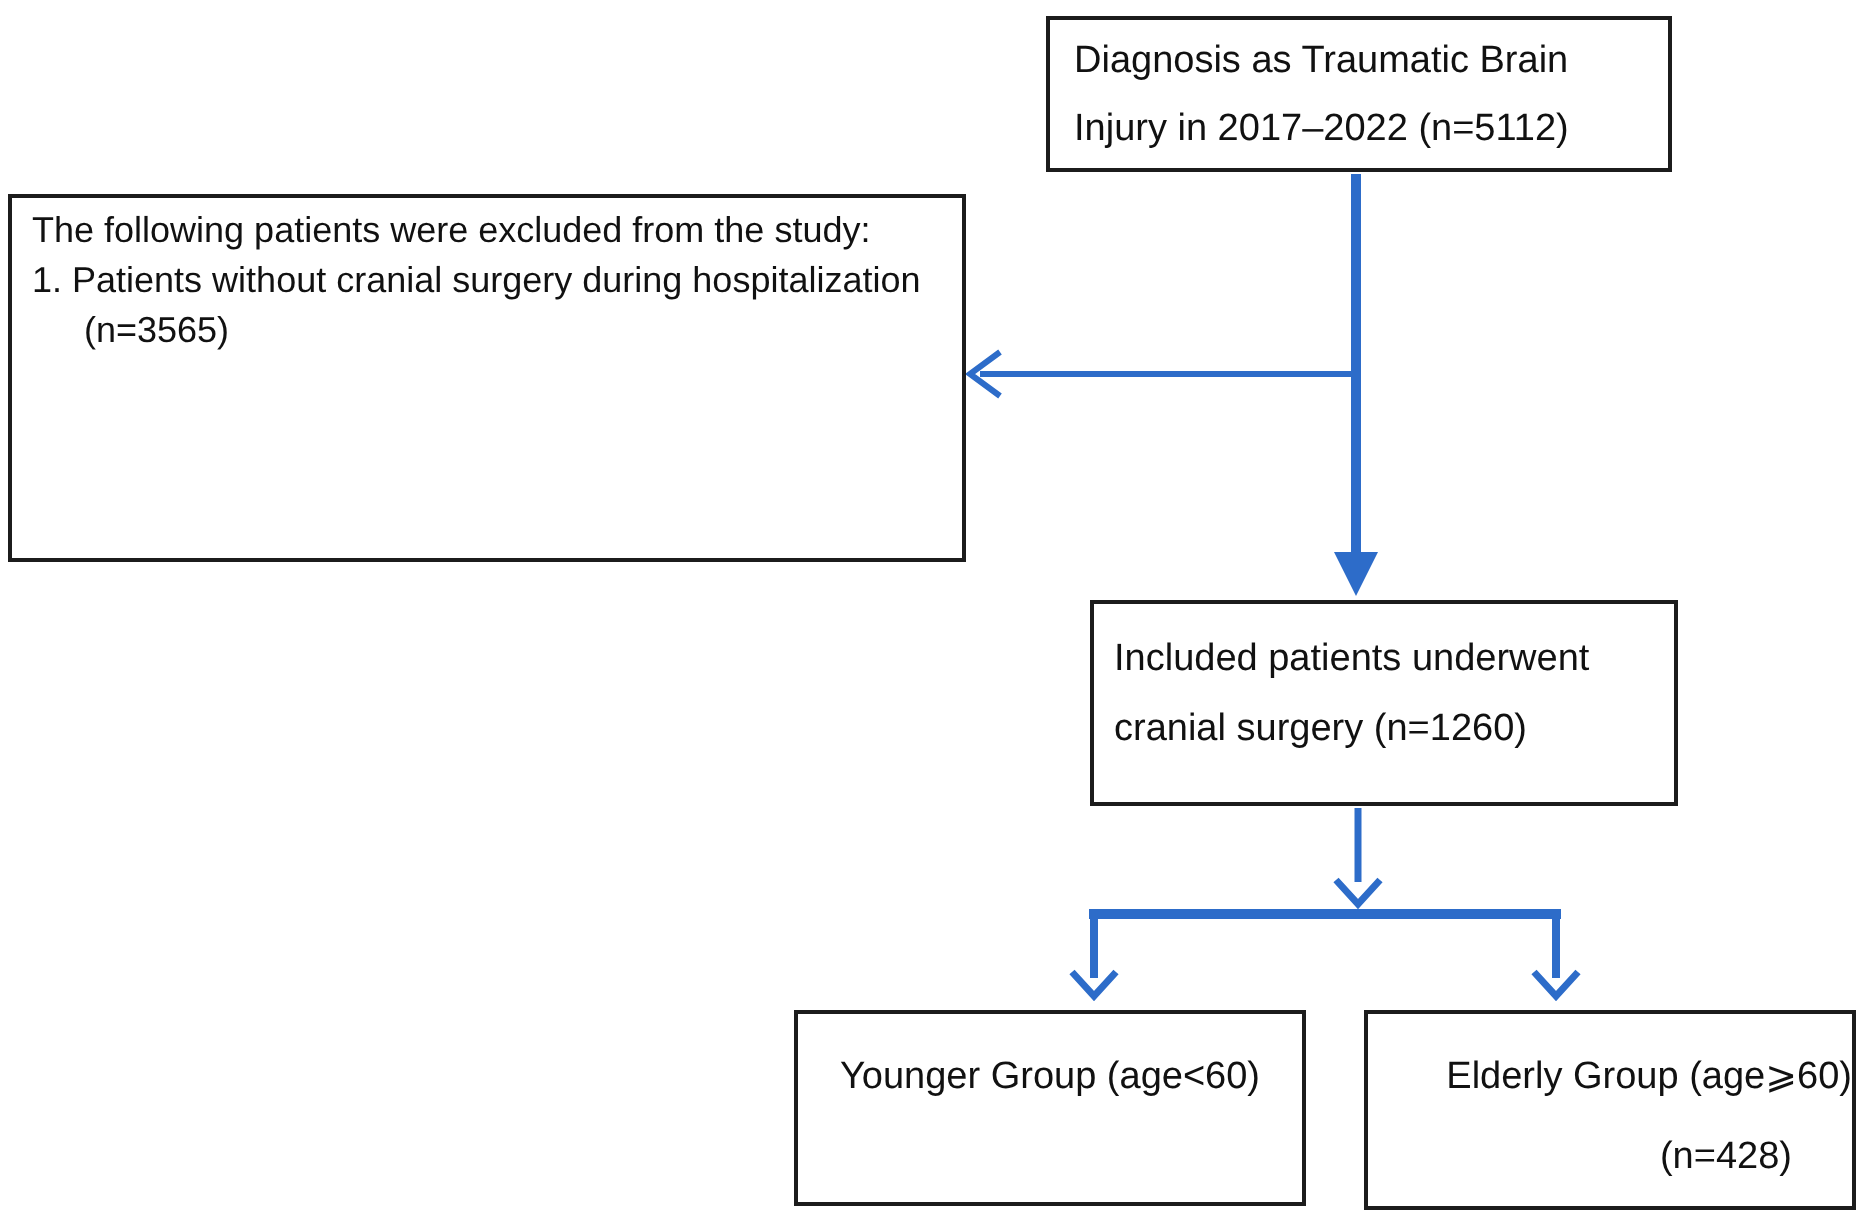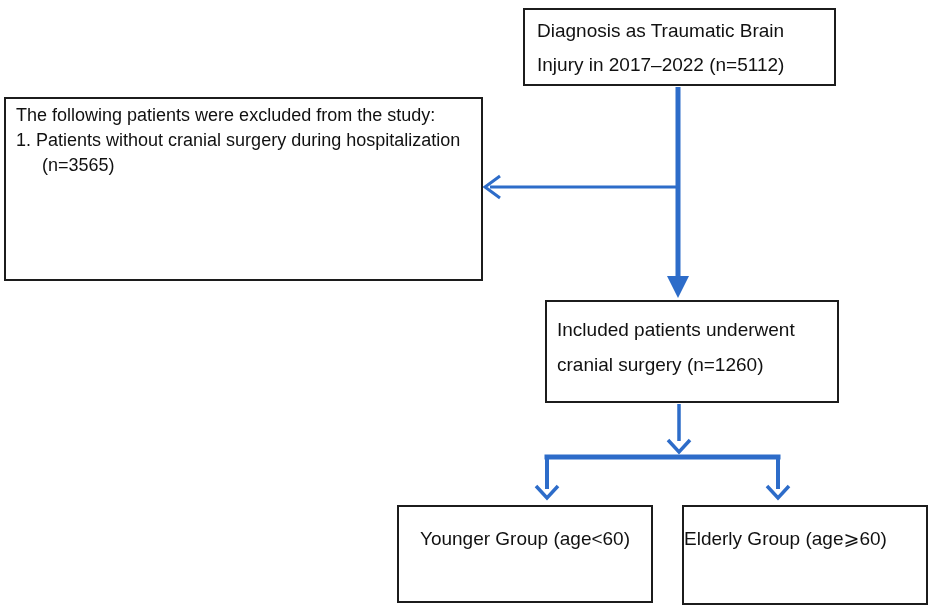--- a/index.html
+++ b/index.html
@@ -66,21 +66,21 @@
     font-size: 19px;
     line-height: 40px;
     text-align: center;
   }
   #box-elderly {
     left: 682px; top: 505px;
     width: 246px; height: 100px;
     padding-top: 12px;
     font-size: 19px;
     line-height: 40px;
-    text-align: left;
+    text-align: right;
   }
   .shift-left-sm { position: relative; left: -12px; }
   .shift-left-md { position: relative; left: -30px; }
 </style>
 </head>
 <body>
 
 <div id="canvas">
 
   <svg id="arrow-layer" viewBox="0 0 935 610" xmlns="http://www.w3.org/2000/svg">
@@ -117,15 +117,16 @@
     <div class="multiline">Included patients underwent
 cranial surgery (n=1260)</div>
   </div>
 
   <div class="fc-box" id="box-younger">
     <div>Younger Group (age&lt;60)</div>
   </div>
 
   <div class="fc-box" id="box-elderly">
     <div>Elderly Group (age⩾60)</div>
+    <div class="shift-left-md">(n=428)</div>
   </div>
 
 </div>
 
 </body></html>

